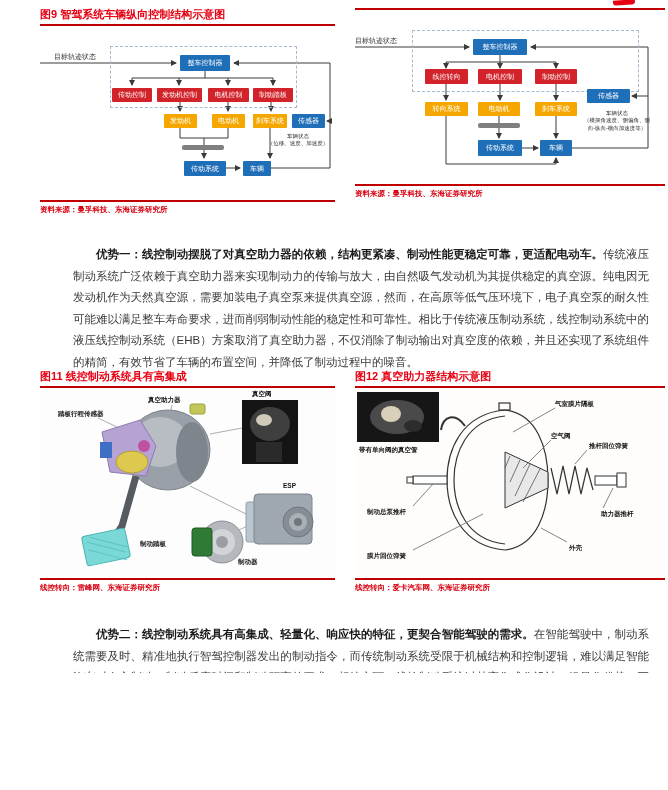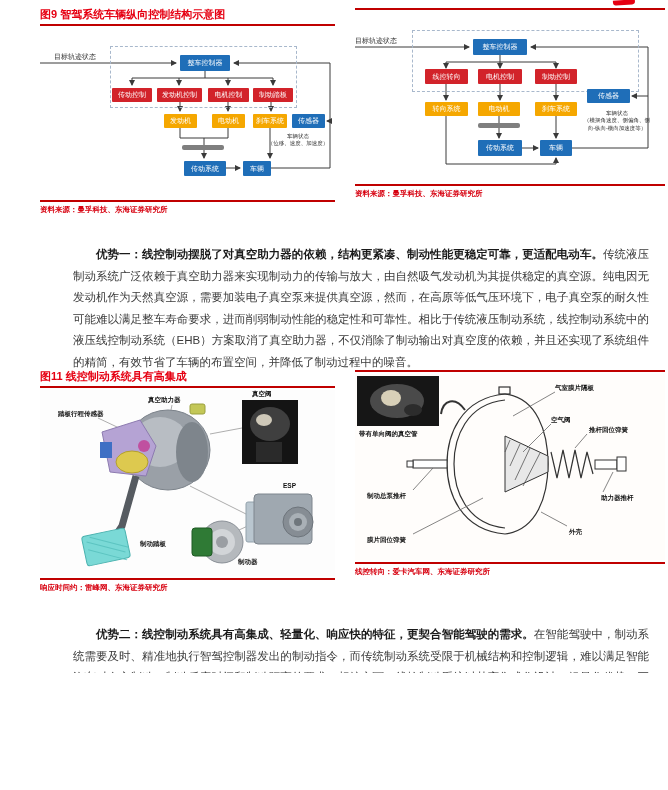--- a/index.html
+++ b/index.html
@@ -205,24 +205,25 @@
           </g>
         </svg>
         <span class="lbl" style="left:18px;top:20px;">踏板行程传感器</span>
         <span class="lbl" style="left:108px;top:6px;">真空助力器</span>
         <span class="lbl" style="left:212px;top:0px;">真空阀</span>
         <span class="lbl" style="left:243px;top:92px;">ESP</span>
         <span class="lbl" style="left:100px;top:150px;">制动踏板</span>
         <span class="lbl" style="left:198px;top:168px;">制动器</span>
       </div>
       <div class="rule thin"></div>
-      <p class="source">响应时间约：雷峰网、东海证券研究所</p>
+      <p class="source">线控转向：雷峰网、东海证券研究所</p>
     </section>
 
     <section class="figcol col-r">
+      <h3 class="fightl">图12  真空助力器结构示意图</h3>
       <div class="rule"></div>
       <div class="diagram d186">
         <svg class="arrows" width="310" height="186" viewBox="0 0 310 186">
           <rect x="0" y="0" width="310" height="186" fill="#fffdfb"></rect>
 
           <g>
             <rect x="2" y="2" width="82" height="50" fill="#161616"></rect>
             <ellipse cx="42" cy="27" rx="27" ry="17" fill="#4a4a4a"></ellipse>
             <ellipse cx="36" cy="24" rx="10" ry="8" fill="#d8d0b8"></ellipse>
             <ellipse cx="58" cy="36" rx="9" ry="6" fill="#2c2c2c"></ellipse>

